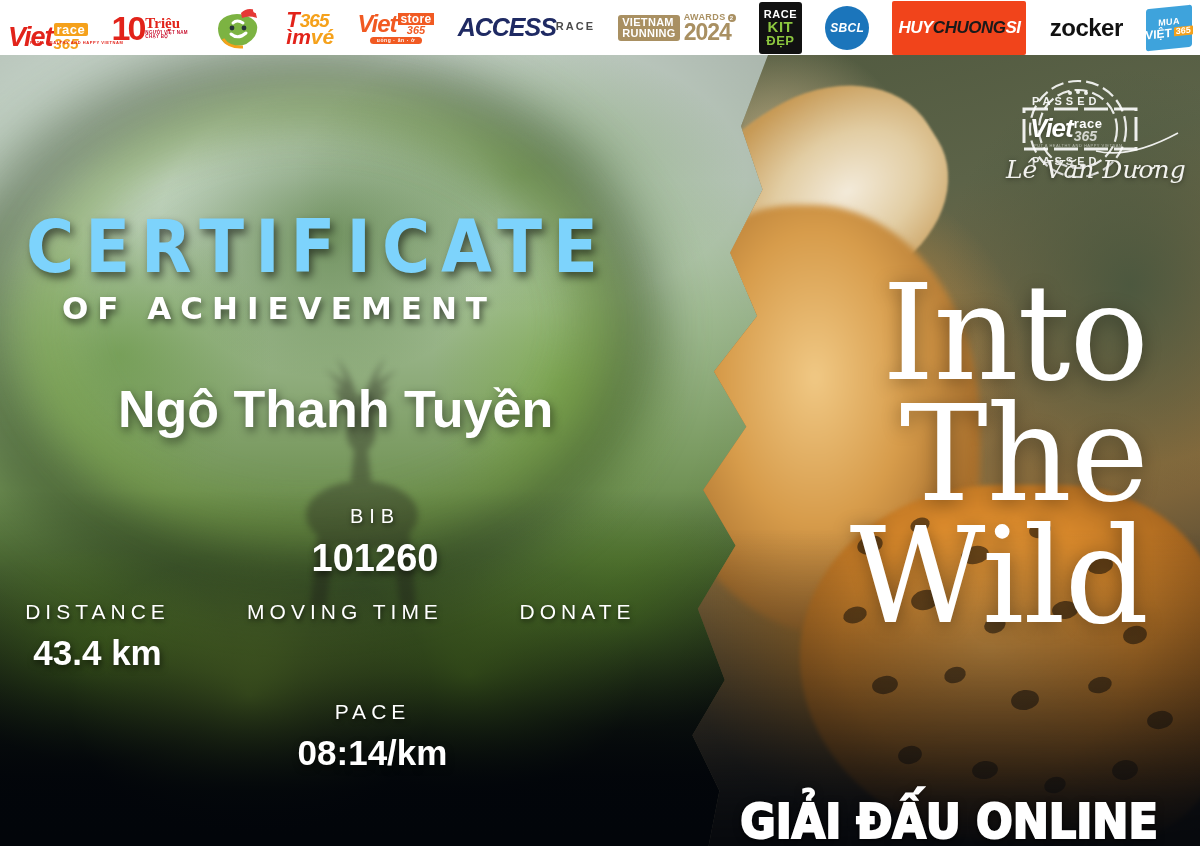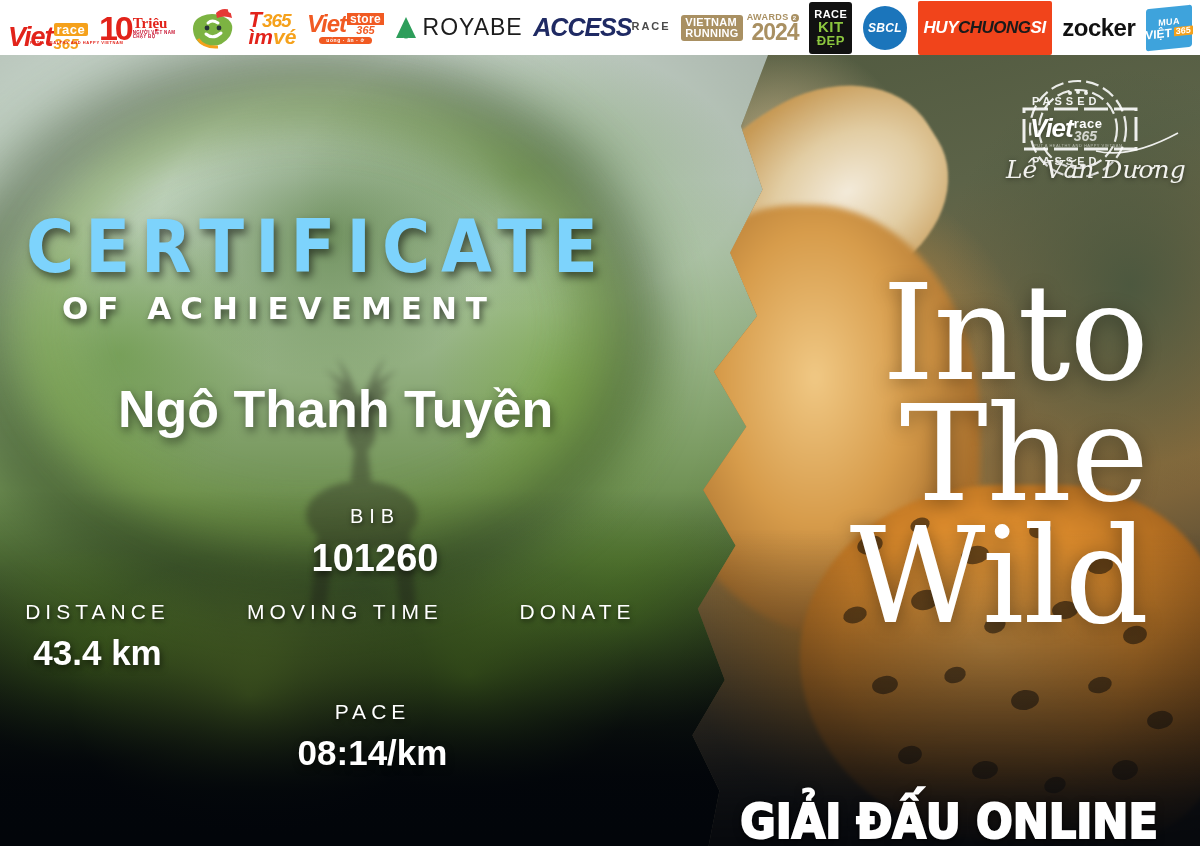--- a/index.html
+++ b/index.html
@@ -58,21 +58,21 @@
   .lg-royabe .ry-mark{width:22px;height:24px;position:relative;}
   .lg-royabe .ry-txt{color:#1c1c1c;font-size:23px;font-weight:normal;letter-spacing:1px;}
 
   .lg-access{flex-direction:row;align-items:center;}
   .lg-access .ac-main{color:#1f2a63;font-size:25px;font-weight:bold;letter-spacing:-1px;font-style:italic;}
   .lg-access .ac-sub{color:#4a4a4a;font-size:11px;letter-spacing:2px;margin-top:-3px;}
 
   .lg-awards{gap:4px;}
   .lg-awards .aw-left{display:flex;flex-direction:column;background:#a99062;border-radius:3px;padding:2px 4px;}
   .lg-awards .aw-l1,.lg-awards .aw-l2{color:#fff;font-size:11px;font-weight:bold;letter-spacing:.3px;line-height:11px;}
-  .lg-awards .aw-right{display:flex;flex-direction:column;align-items:flex-end;}
+  .lg-awards .aw-right{display:flex;flex-direction:column;align-items:flex-start;}
   .lg-awards .aw-word{color:#a99062;font-size:9px;font-weight:bold;letter-spacing:.4px;display:flex;align-items:center;gap:2px;}
   .lg-awards .aw-year{color:#a99062;font-size:23px;font-weight:bold;line-height:20px;letter-spacing:-1px;}
   .aw-dot{width:8px;height:8px;border-radius:50%;background:#a99062;color:#fff;font-size:6px;display:inline-flex;align-items:center;justify-content:center;}
 
   .lg-racekit{background:#111;border-radius:3px;padding:3px 5px;display:flex;flex-direction:column;align-items:center;}
   .lg-racekit .rk-1{color:#fff;font-size:11px;font-weight:bold;letter-spacing:.5px;line-height:11px;}
   .lg-racekit .rk-2{color:#8cc63f;font-size:15px;font-weight:bold;letter-spacing:.5px;line-height:14px;}
   .lg-racekit .rk-3{color:#8cc63f;font-size:13px;font-weight:bold;letter-spacing:.5px;line-height:13px;}
 
   .lg-sbcl{width:44px;height:44px;border-radius:50%;background:#1b75bb;display:flex;align-items:center;justify-content:center;}
@@ -283,29 +283,20 @@
     <span class="r1">
       <span class="vs-viet">Viet</span>
       <span class="vs-col">
         <span class="vs-store">store</span>
         <span class="vs-365">365</span>
       </span>
     </span>
     <span class="vs-tag">uống · ăn · ở</span>
   </div>
 
-  <div class="logo lg-royabe">
-    <span class="ry-mark">
-      <svg width="22" height="24" viewBox="0 0 22 24">
-        <path d="M11 1 L21 22 L14 22 L11 14 L8 22 L1 22 Z" fill="#2e9e5b"></path>
-        <circle cx="11" cy="18" r="4.5" fill="#2e9e5b"></circle>
-      </svg>
-    </span>
-    <span class="ry-txt">ROYABE</span>
-  </div>
 
   <div class="logo lg-access">
     <span class="ac-main">ACCESS</span>
     <span class="ac-sub">RACE</span>
   </div>
 
   <div class="logo lg-awards">
     <span class="aw-left">
       <span class="aw-l1">VIETNAM</span>
       <span class="aw-l2">RUNNING</span>

